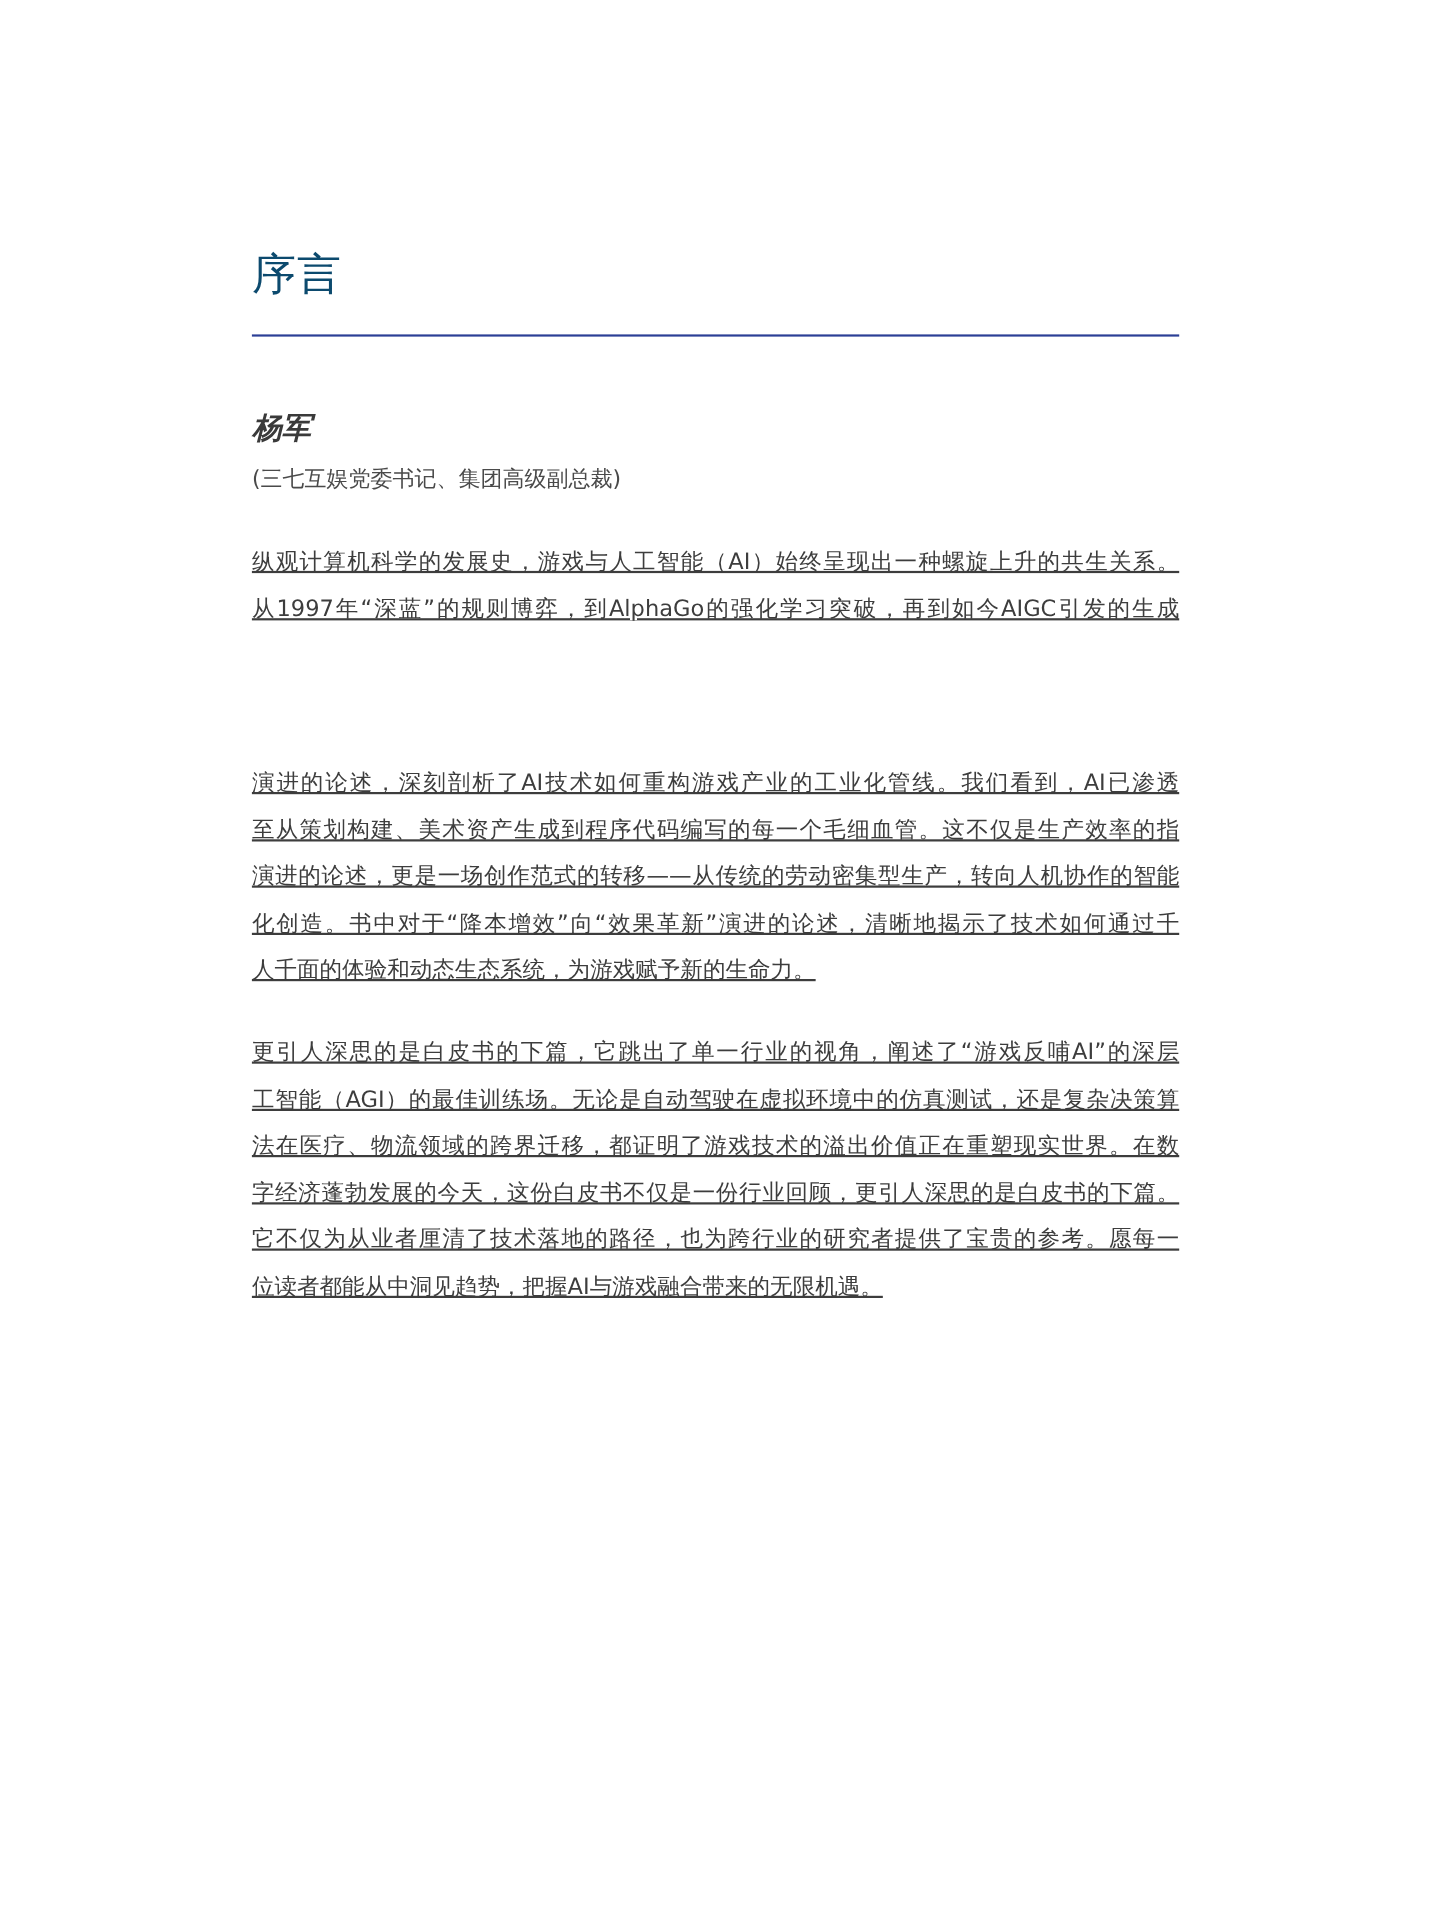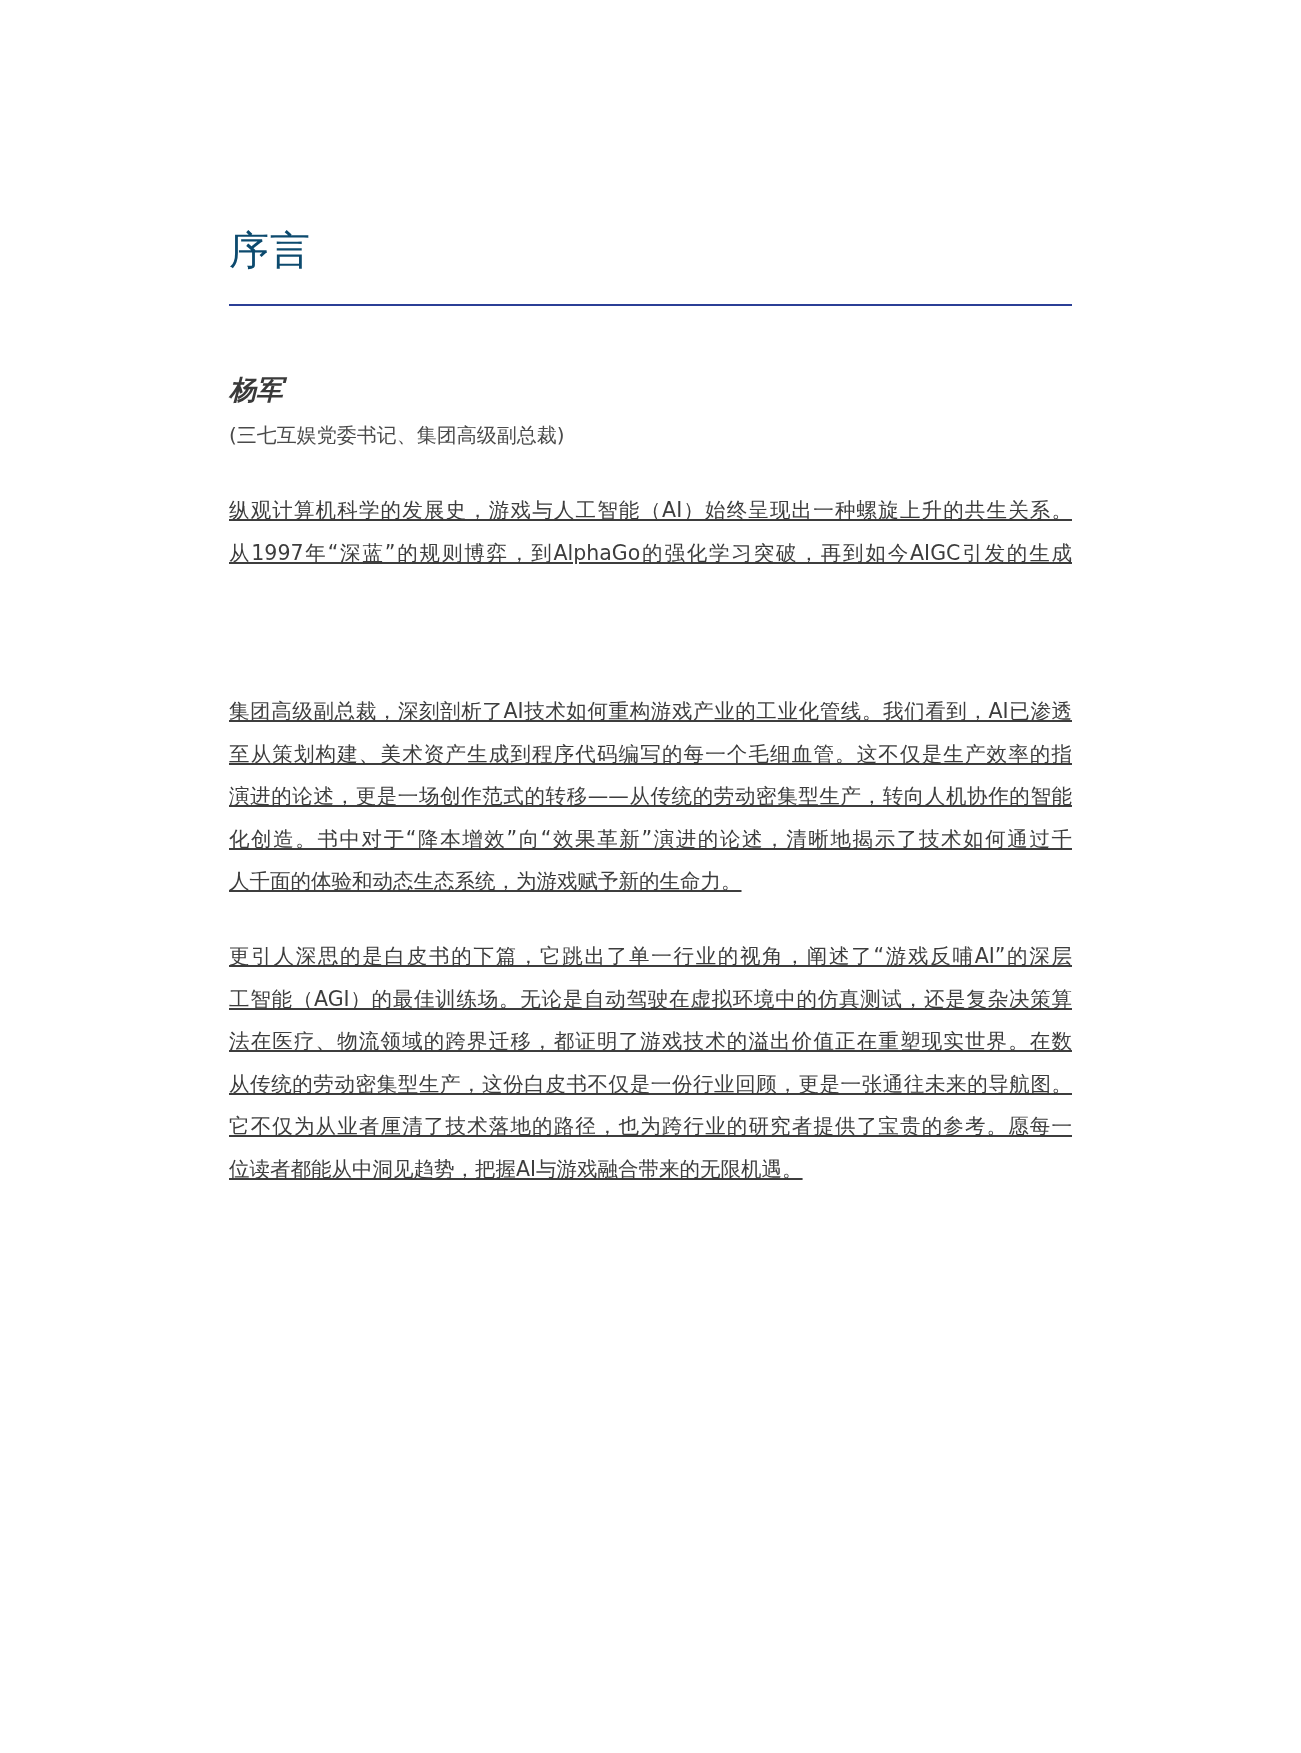--- a/index.html
+++ b/index.html
@@ -95,28 +95,28 @@
 
   <h2 class="author-name">杨军</h2>
   <div class="author-role">(三七互娱党委书记、集团高级副总裁)</div>
 
   <div class="para" id="p1">
     <span class="line">纵观计算机科学的发展史，游戏与人工智能（AI）始终呈现出一种螺旋上升的共生关系。</span>
     <span class="line">从1997年“深蓝”的规则博弈，到AlphaGo的强化学习突破，再到如今AIGC引发的生成</span>
   </div>
 
   <div class="para" id="p2">
-    <span class="line">集团高级副总裁，深刻剖析了AI技术如何重构游戏产业的工业化管线。我们看到，AI已渗透</span>
+    <span class="line">演进的论述，深刻剖析了AI技术如何重构游戏产业的工业化管线。我们看到，AI已渗透</span>
     <span class="line">至从策划构建、美术资产生成到程序代码编写的每一个毛细血管。这不仅是生产效率的指</span>
     <span class="line">演进的论述，更是一场创作范式的转移——从传统的劳动密集型生产，转向人机协作的智能</span>
     <span class="line">化创造。书中对于“降本增效”向“效果革新”演进的论述，清晰地揭示了技术如何通过千</span>
     <span class="line last">人千面的体验和动态生态系统，为游戏赋予新的生命力。</span>
   </div>
 
   <div class="para" id="p3">
     <span class="line">更引人深思的是白皮书的下篇，它跳出了单一行业的视角，阐述了“游戏反哺AI”的深层</span>
     <span class="line">工智能（AGI）的最佳训练场。无论是自动驾驶在虚拟环境中的仿真测试，还是复杂决策算</span>
     <span class="line">法在医疗、物流领域的跨界迁移，都证明了游戏技术的溢出价值正在重塑现实世界。在数</span>
-    <span class="line">从传统的劳动密集型生产，这份白皮书不仅是一份行业回顾，更是一张通往未来的导航图。</span>
+    <span class="line">字经济蓬勃发展的今天，这份白皮书不仅是一份行业回顾，更引人深思的是白皮书的下篇。</span>
     <span class="line">它不仅为从业者厘清了技术落地的路径，也为跨行业的研究者提供了宝贵的参考。愿每一</span>
     <span class="line last">位读者都能从中洞见趋势，把握AI与游戏融合带来的无限机遇。</span>
   </div>
 </div>
 
 </body></html>

